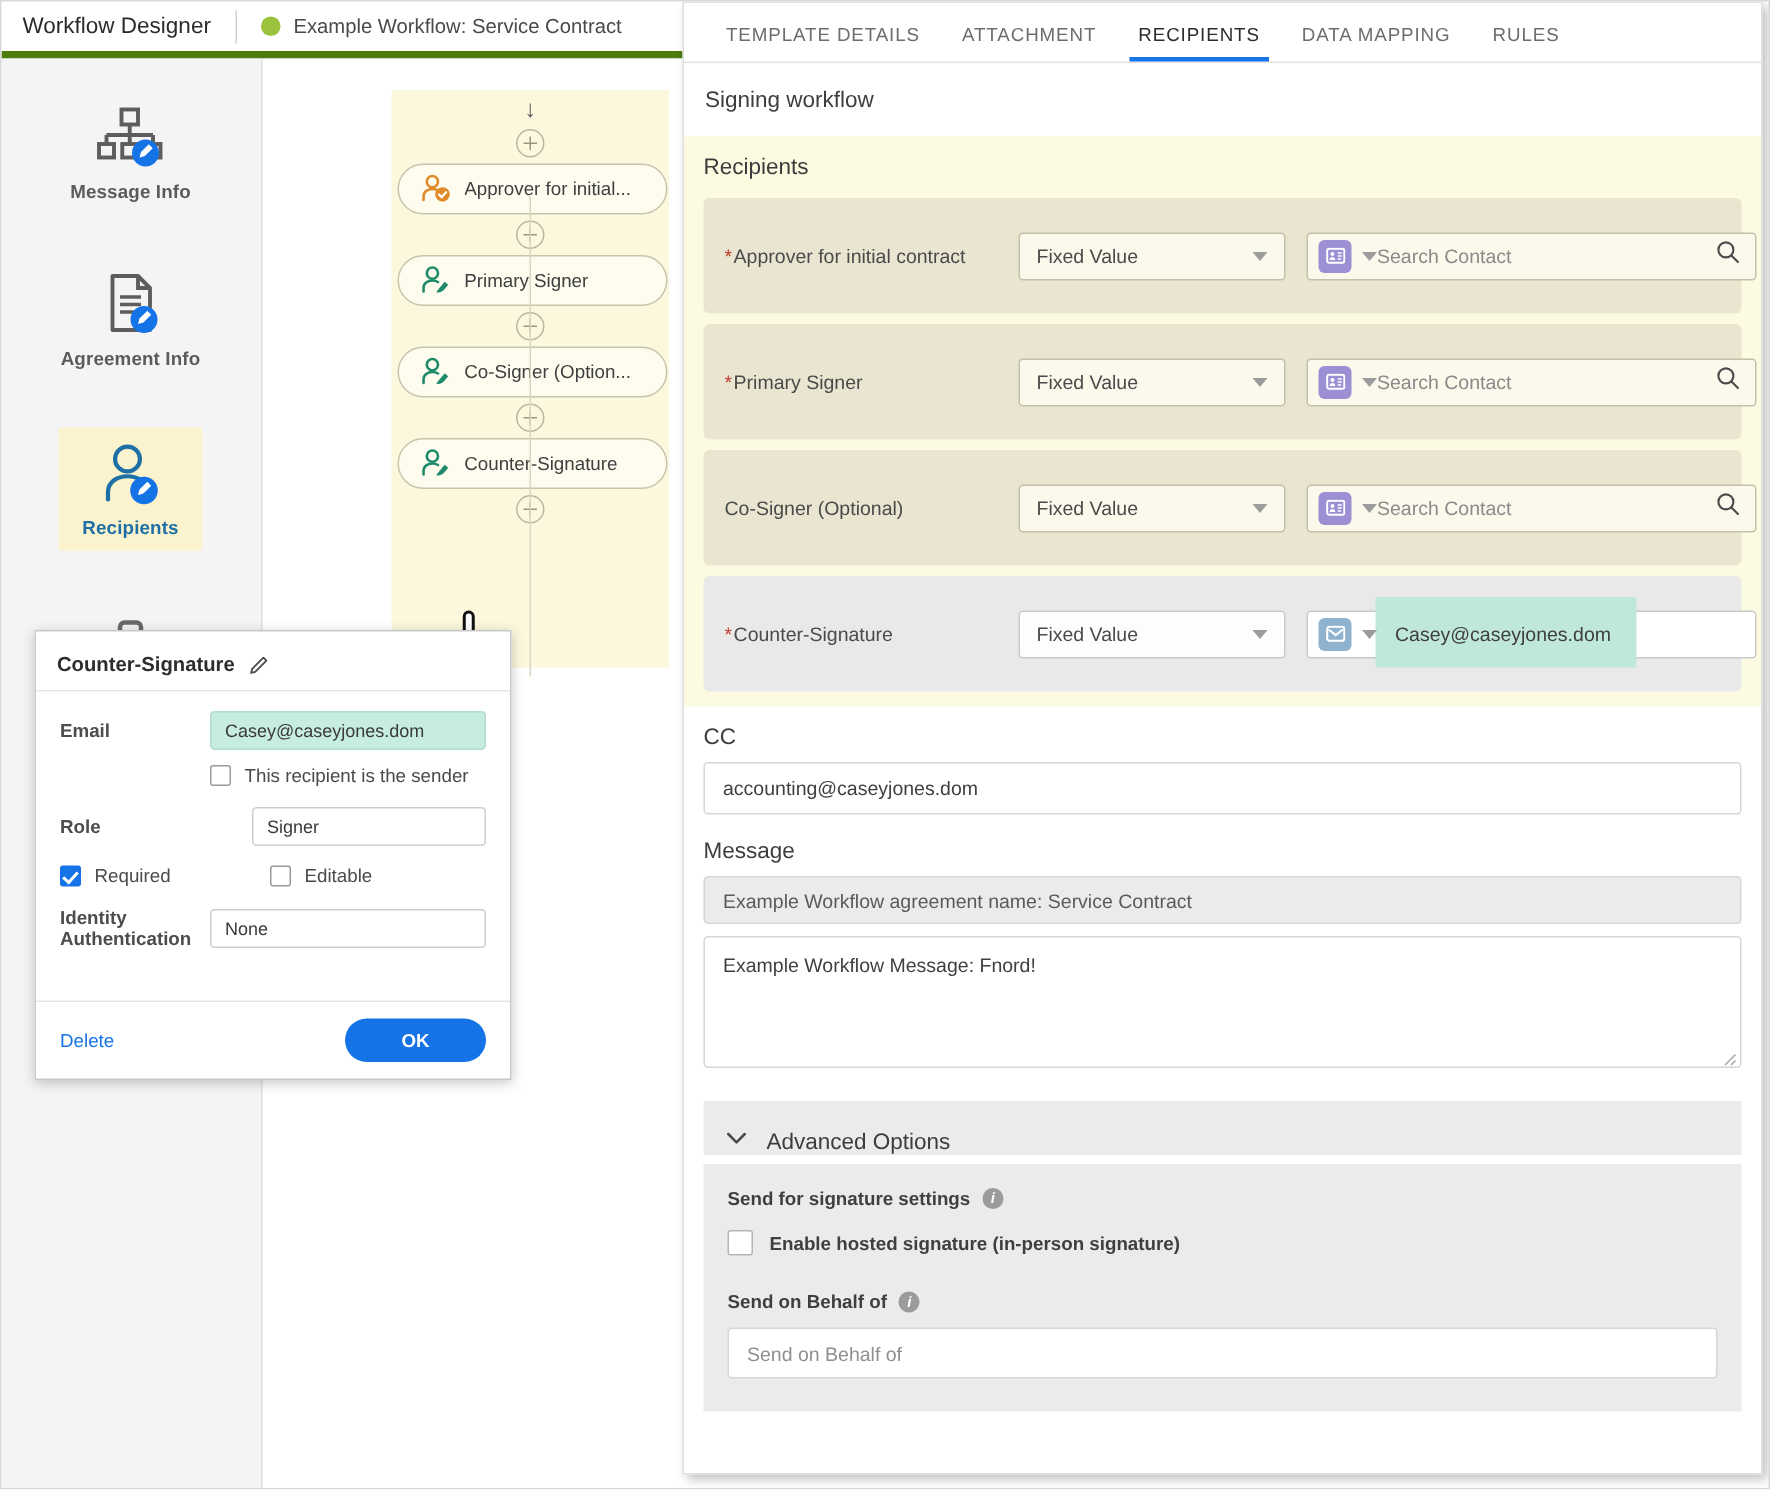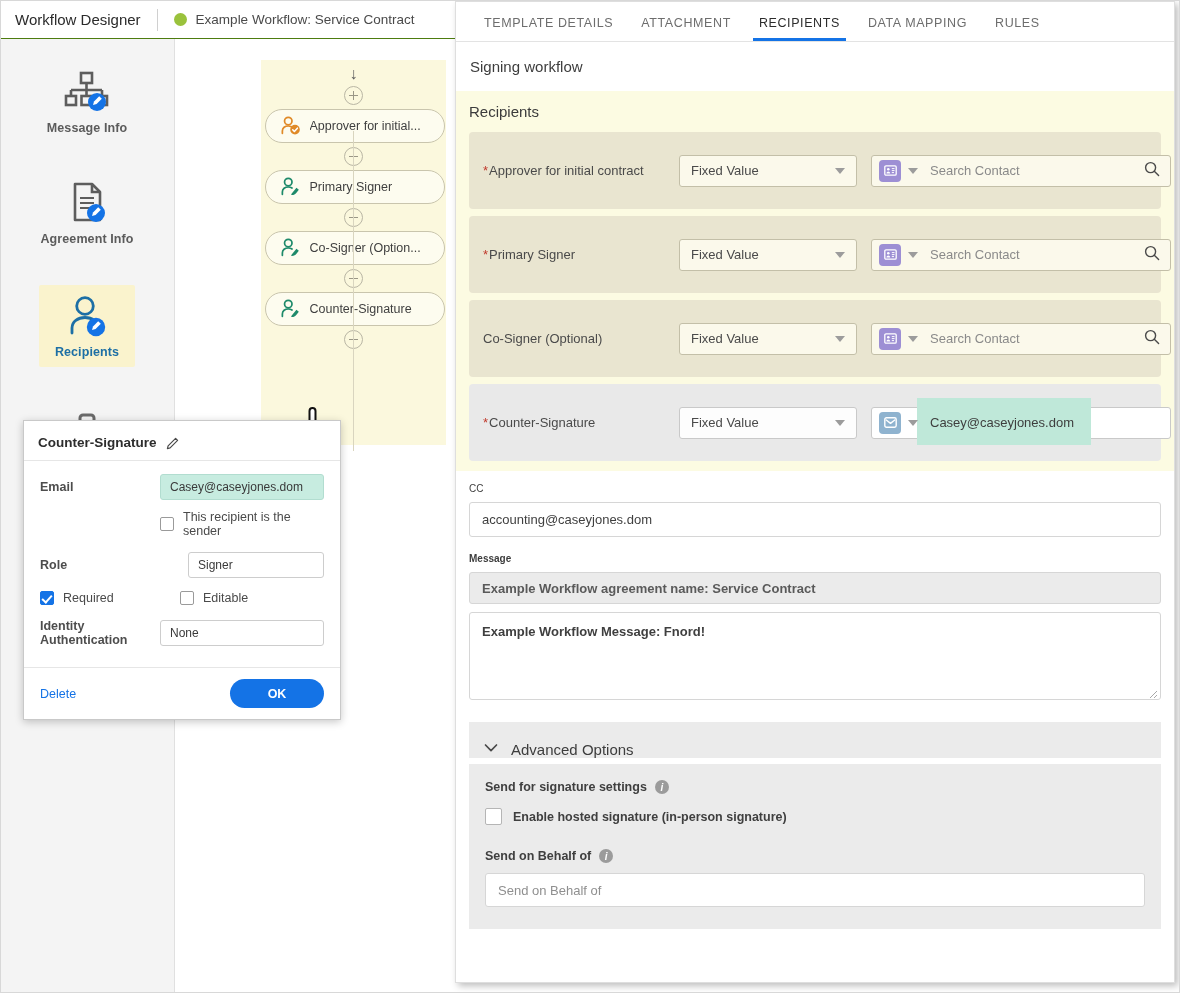--- a/index.html
+++ b/index.html
@@ -14,21 +14,21 @@
     background: #ffffff;
     border: 1px solid #d8d8d8;
     box-sizing: border-box;
   }
 
   
   #topbar {
     position: absolute; left: 0; top: 0;
     width: 455px; height: 38px;
     background: #ffffff;
-    border-bottom: 1px solid #4d7c0f;
+    border-bottom: 5px solid #4d7c0f;
     display: flex; align-items: center;
     box-sizing: border-box;
   }
   #app-title {
     font-size: 15px; color: #2b2b2b;
     padding-left: 14px; white-space: nowrap;
   }
   #title-divider {
     width: 1px; height: 22px; background: #d0d0d0;
     margin: 0 16px;
@@ -124,21 +124,21 @@
     z-index: 40;
   }
   #popup-head {
     display: flex; align-items: center;
     padding: 14px 0 10px 14px;
     border-bottom: 1px solid #e6e6e6;
     margin: 0 0 0 0;
   }
   #popup-title { font-size: 13.5px; font-weight: bold; color: #2d2d2d; }
   .pop-row { display: flex; align-items: center; padding: 0 16px; margin-top: 13px; }
-  .pop-label { width: 120px; font-size: 12.5px; font-weight: bold; color: #4d4d4d; flex: none; }
+  .pop-label { width: 100px; font-size: 12.5px; font-weight: bold; color: #4d4d4d; flex: none; }
   .pop-label.two-line { line-height: 14px; }
   .pop-input {
     flex: 1; height: 26px; border: 1px solid #cdcdcd;
     border-radius: 3px; background: #ffffff;
     font-size: 12px; color: #3a3a3a;
     display: flex; align-items: center; padding-left: 9px;
     box-sizing: border-box;
   }
   .pop-input.highlight { background: #c7ece0; border-color: #b2ddd0; }
   .chk {
@@ -233,37 +233,37 @@
   .rcp-row.gray .rcp-contact { background: #ffffff; border-color: #c9c9c9; }
   .badge-icon {
     width: 22px; height: 22px; border-radius: 4px;
     background: #9d8fd4; display: flex; align-items: center;
     justify-content: center; flex: none;
   }
   .badge-icon.mail { background: #8fb3cf; }
   .small-caret { width: 0; height: 0; border-left: 5px solid transparent;
            border-right: 5px solid transparent; border-top: 6px solid #9c9c9c;
            margin-left: 7px; flex: none; }
-  .contact-ph { font-size: 13px; color: #8a8a8a; margin-left: 12px; }
+  .contact-ph { font-size: 13px; color: #8a8a8a; }
   .contact-val { font-size: 13px; color: #3e3e3e; margin-left: 12px; position: relative; z-index: 2; }
   .search-ico { margin-left: auto; }
   #cs-highlight {
     position: absolute; left: 45px; top: -10px;
     width: 174px; height: 47px; background: #bfe8d9;
     z-index: 1;
   }
   #cc-section { padding: 6px 13px 0 13px; }
-  .sec-title { font-size: 10px; color: #3d3d3d; padding: 6px 0 8px 0; }
+  .sec-title { font-size: 15px; color: #3d3d3d; padding: 6px 0 8px 0; }
   #cc-input {
     height: 35px; border: 1px solid #d6d6d6; border-radius: 3px;
     background: #fff; display: flex; align-items: center;
     padding-left: 12px; font-size: 13px; color: #3f3f3f;
     box-sizing: border-box;
   }
-  #msg-section { padding: 10px 13px 0 13px; font-weight: bold; }
+  #msg-section { padding: 10px 13px 0 13px; }
   #msg-subject {
     height: 32px; background: #ebebeb; border: 1px solid #d6d6d6;
     border-radius: 3px; display: flex; align-items: center;
     padding-left: 12px; font-size: 13px; color: #5a5a5a;
     box-sizing: border-box;
   }
   #msg-body {
     margin-top: 8px; height: 88px; background: #fff;
     border: 1px solid #d6d6d6; border-radius: 3px;
     padding: 11px 12px; font-size: 13px; color: #3f3f3f;

